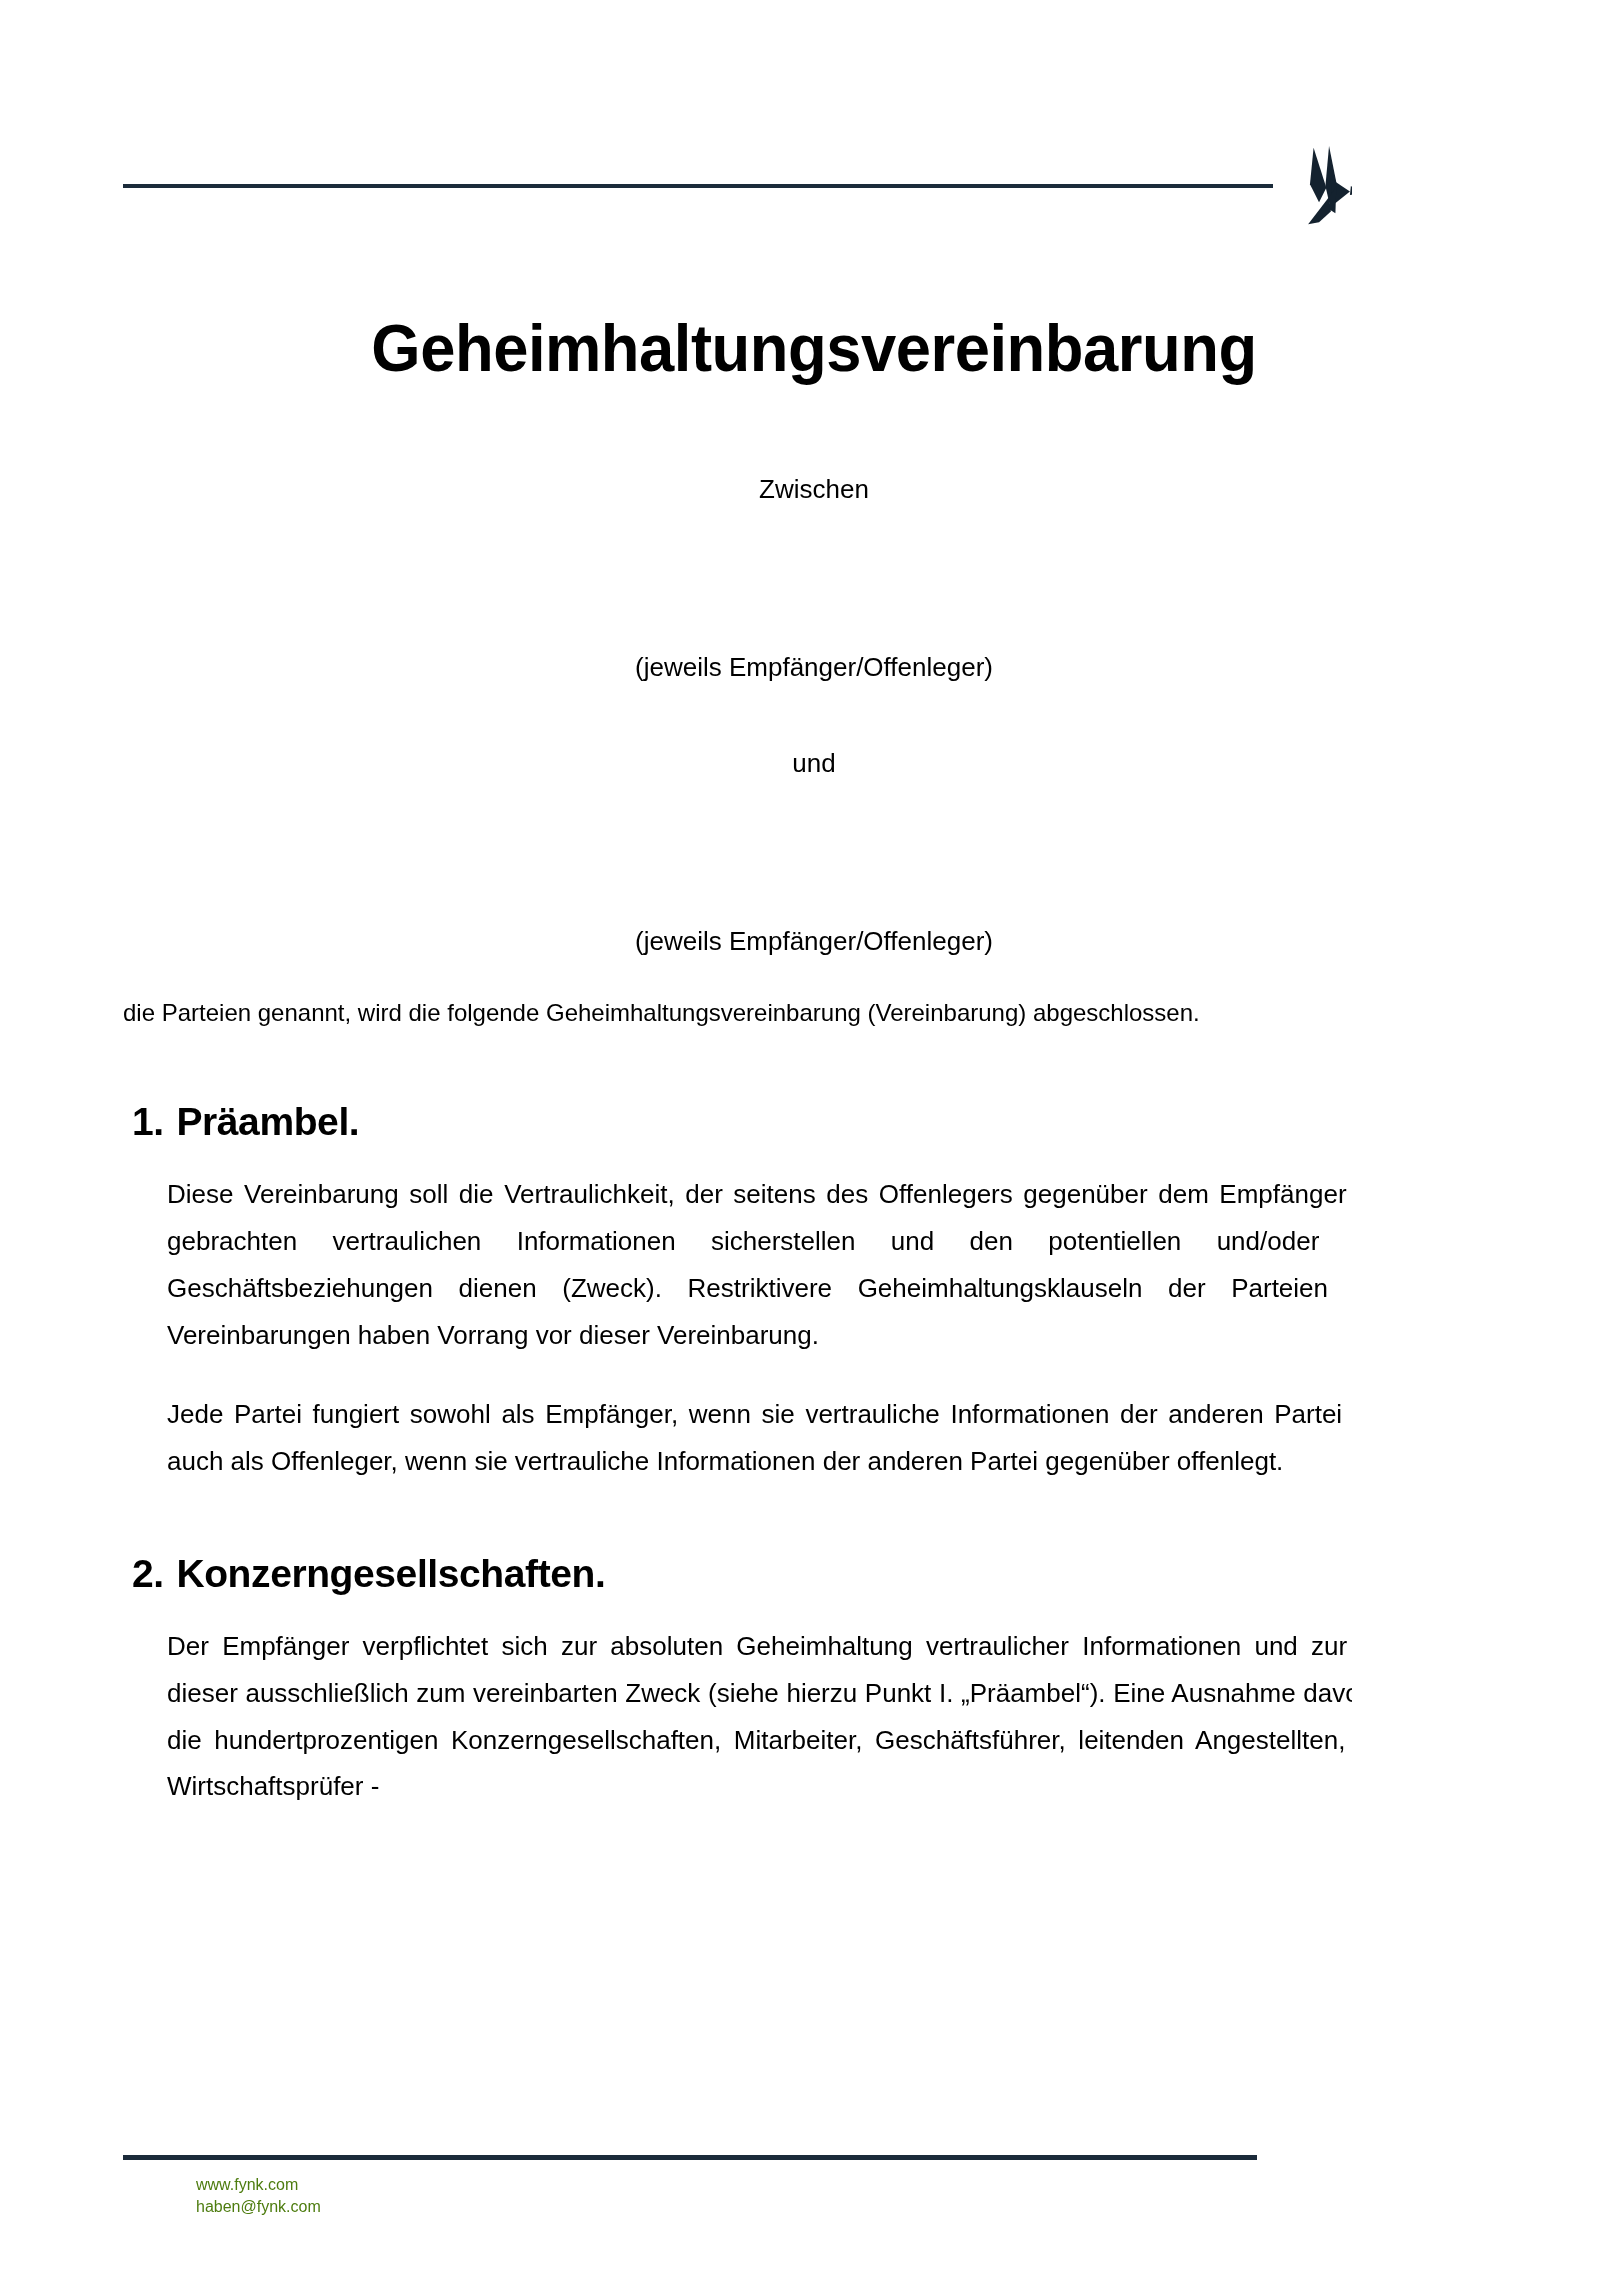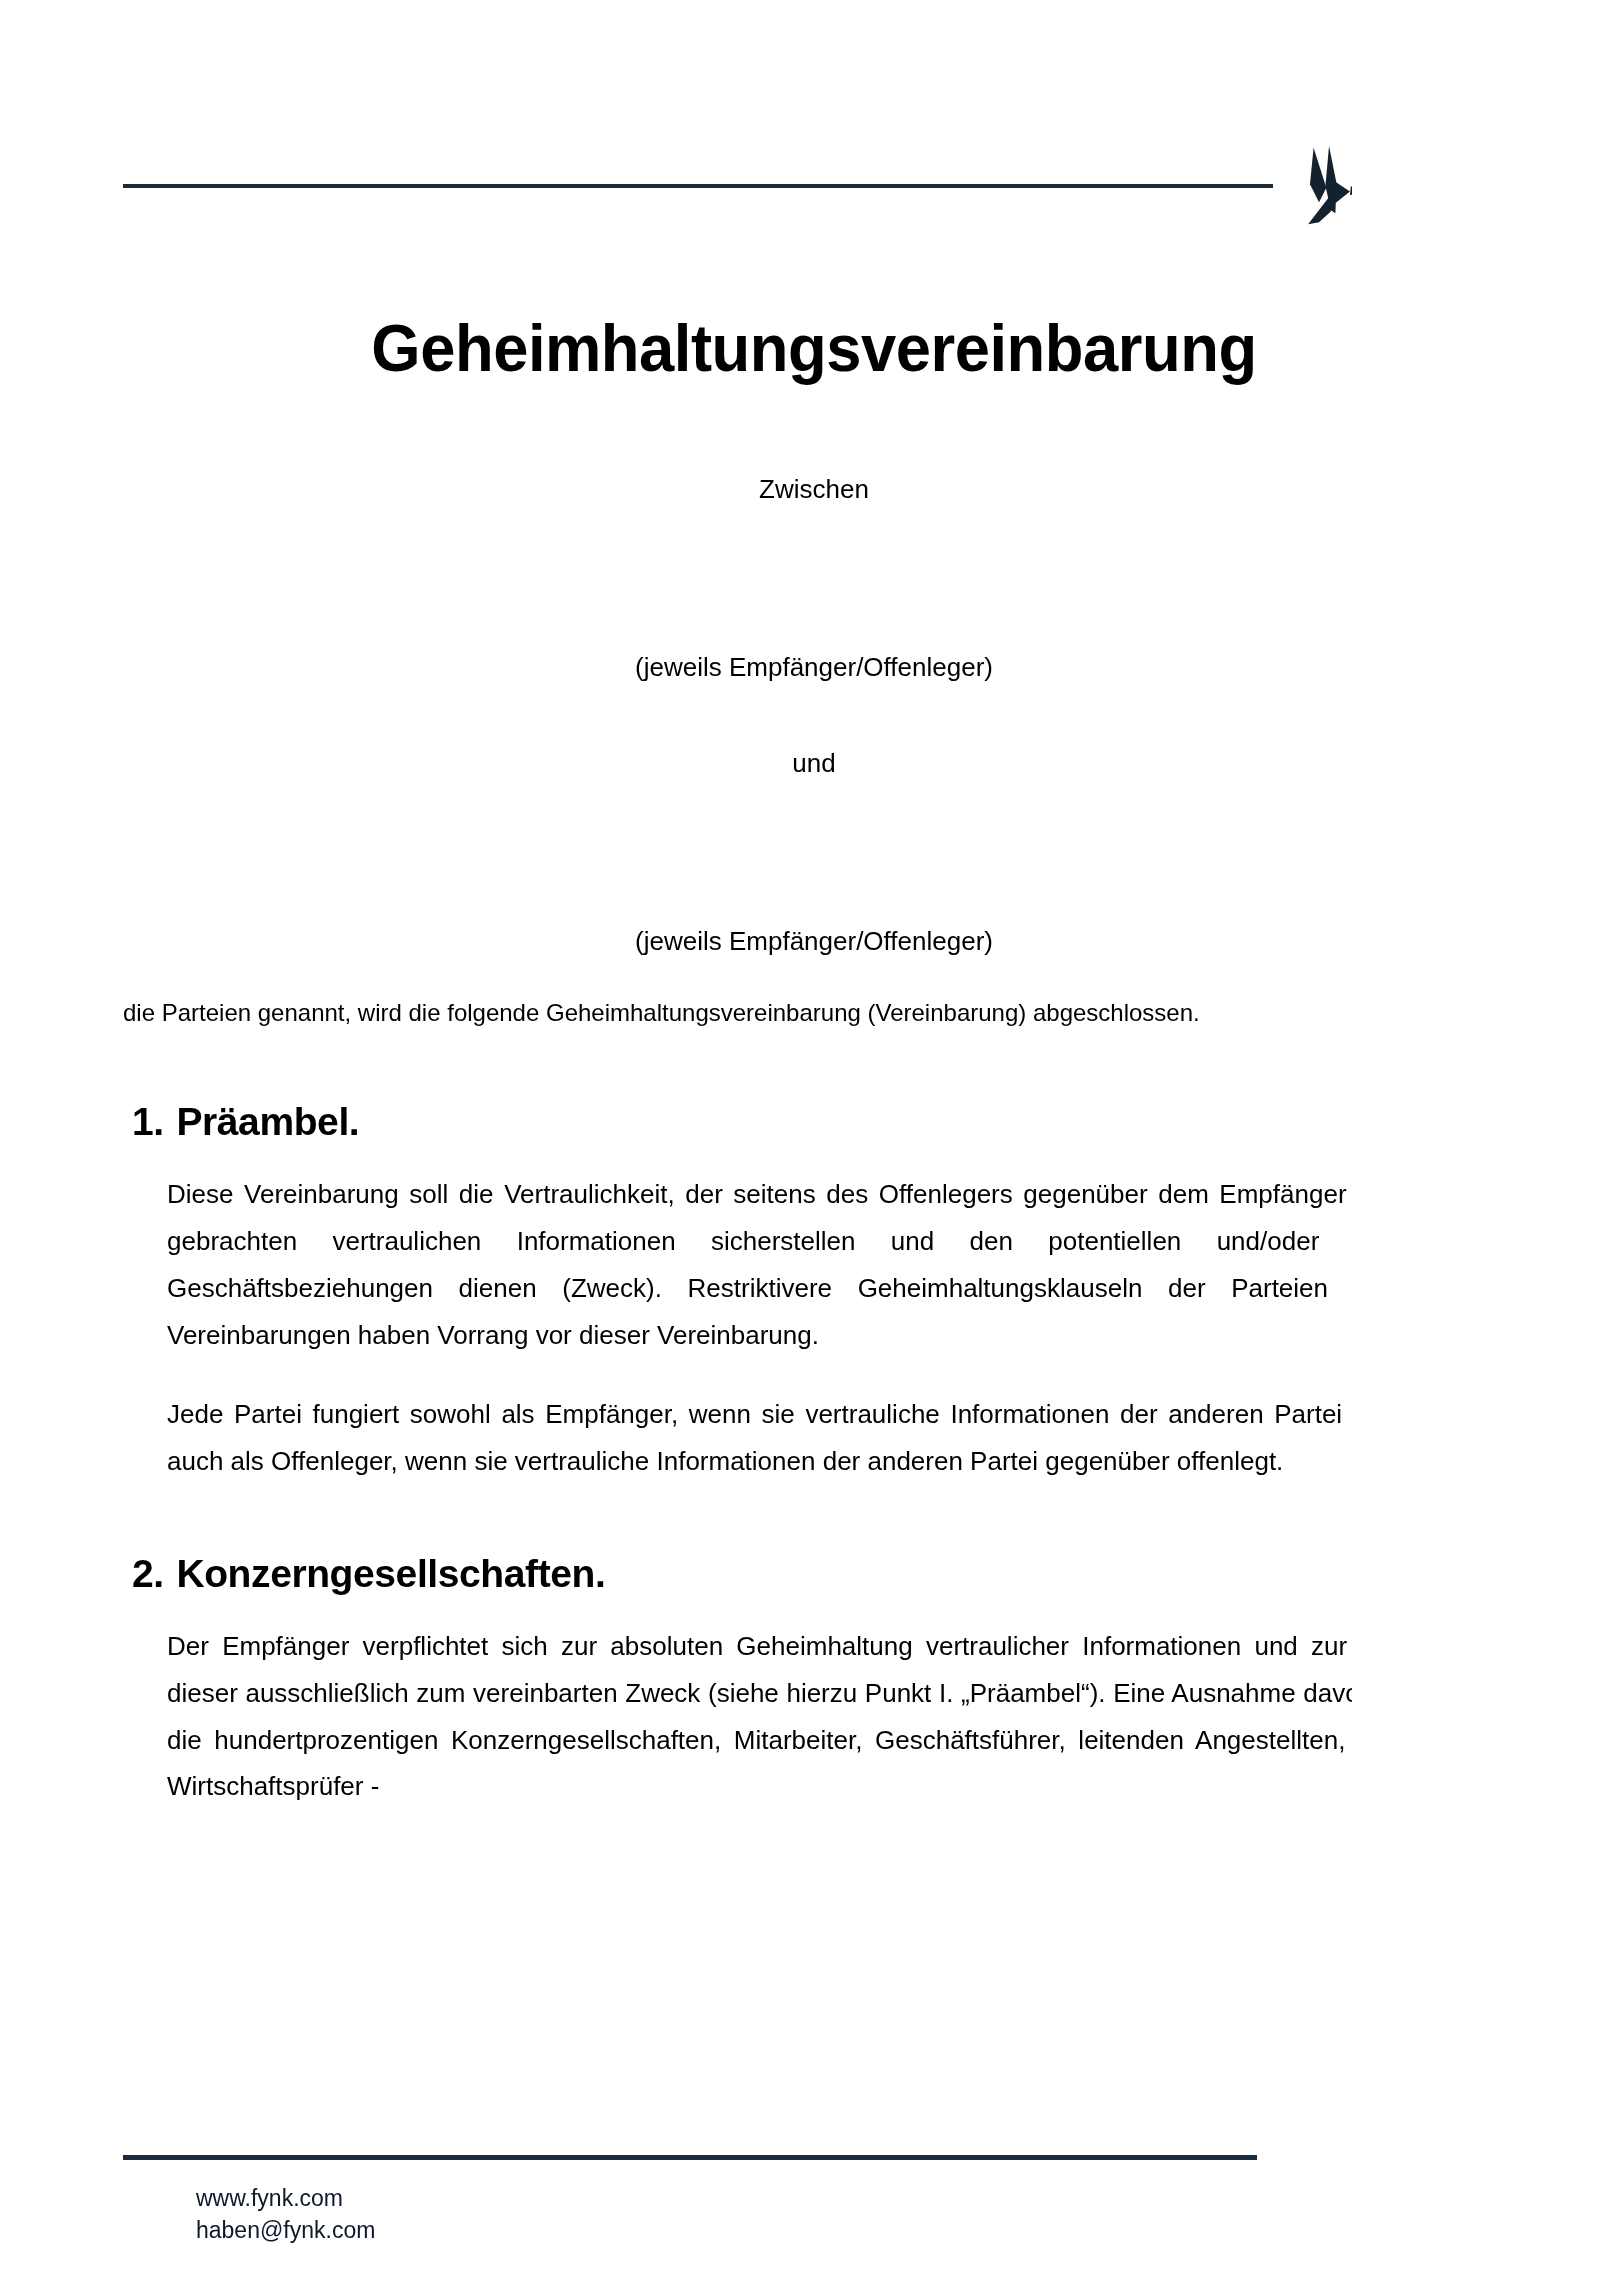--- a/index.html
+++ b/index.html
@@ -129,25 +129,25 @@
     left: 123px;
     right: 95px;
     top: 2155px;
   }
   .footer-rule {
     width: 100%;
     height: 4.5px;
     background: #1b2b3a;
   }
   .footer-contact {
-    margin-top: 22px;
+    margin-top: 14px;
     padding-left: 73px;
-    font-size: 23px;
+    font-size: 16px;
     line-height: 1.42;
-    color: #0f172a;
+    color: #4d7c0f;
   }
   .footer-contact div { white-space: nowrap; }
 </style>
 </head>
 <body>
 
 <div class="page">
 
   <div class="page-header">
     <div class="header-rule"></div>

